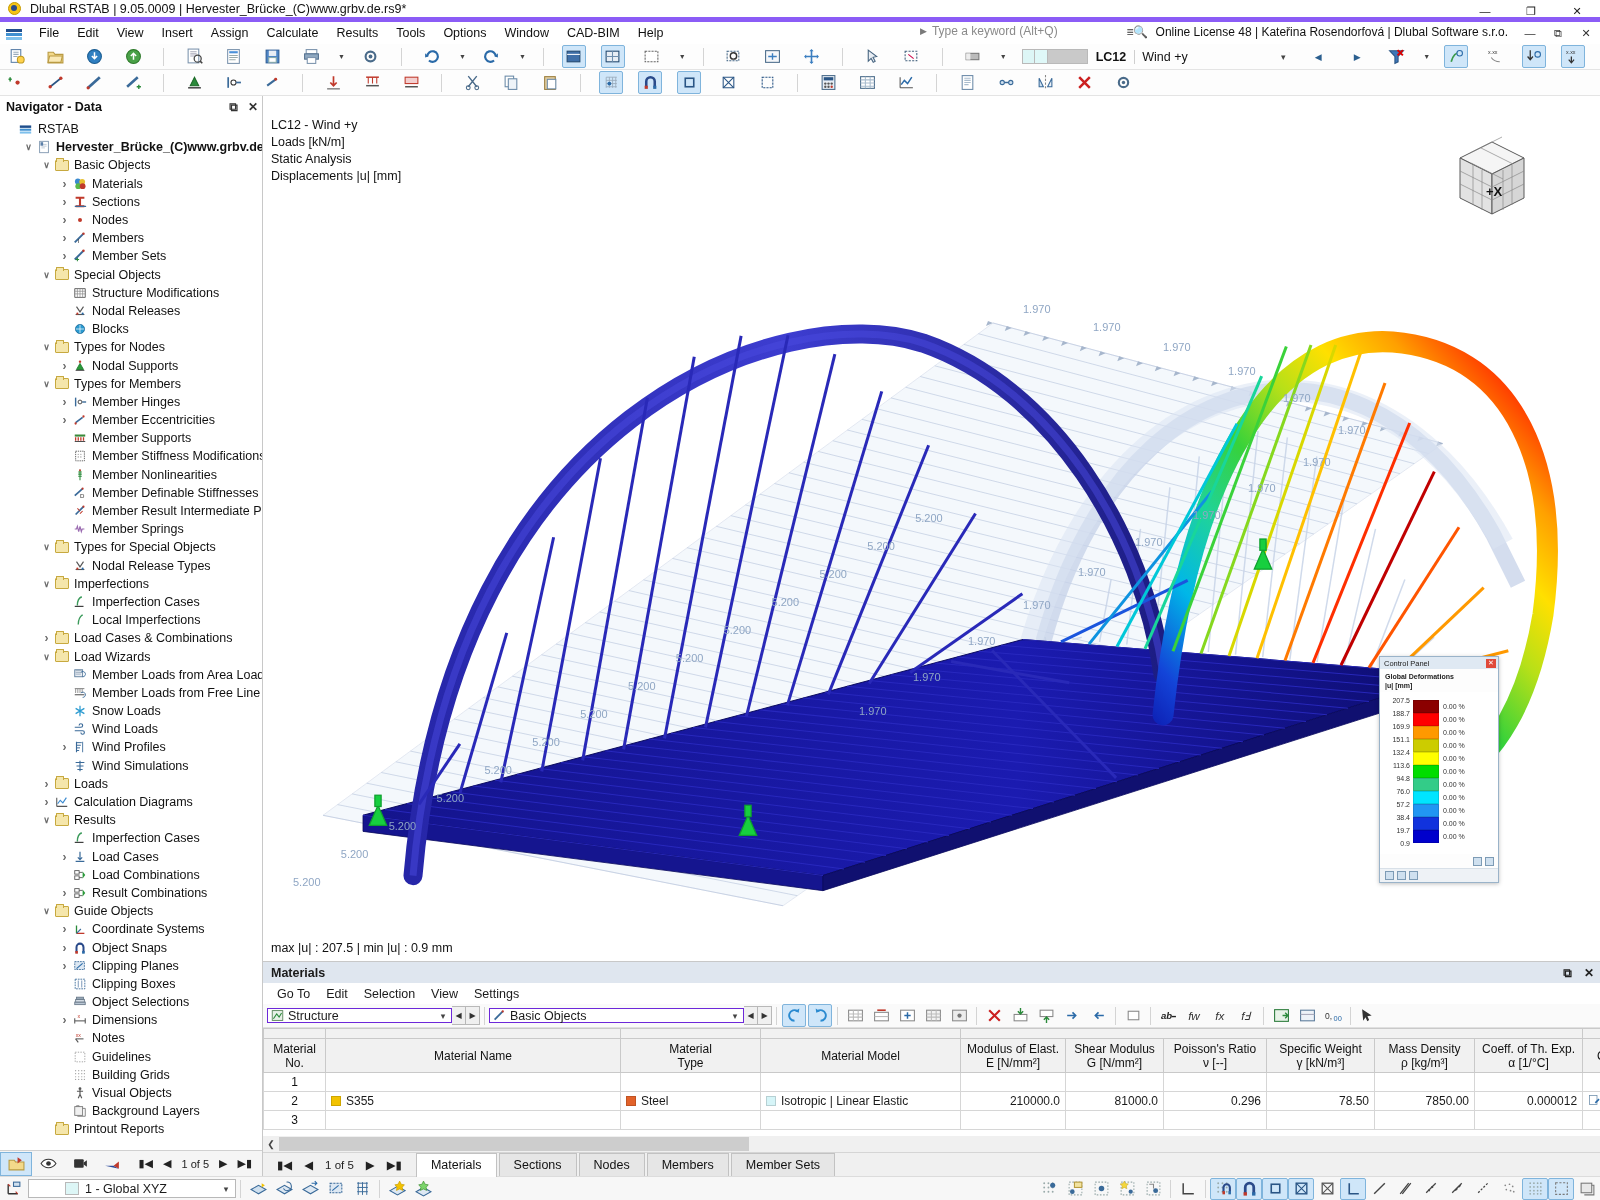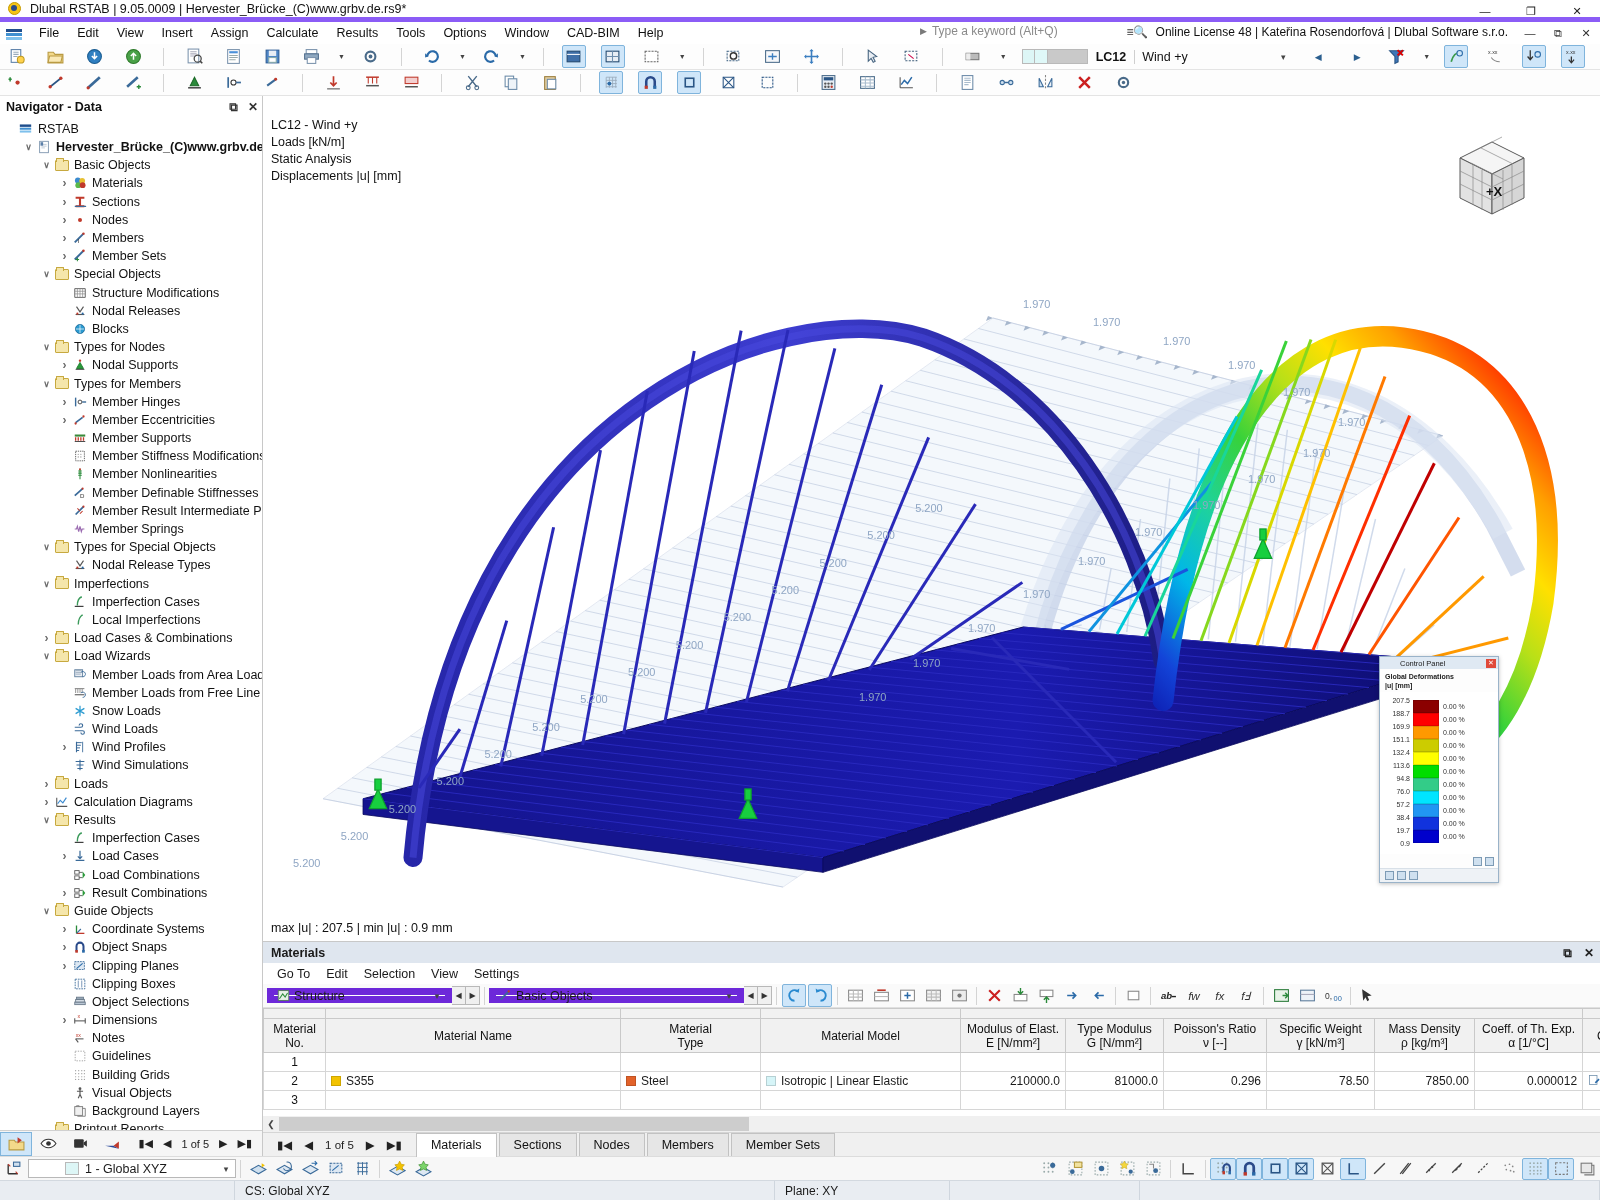--- a/index.html
+++ b/index.html
@@ -98,42 +98,42 @@
   .vp-minmax { position:absolute; left:8px; bottom:6px; font-size:12.5px; color:#111;}
 
   
   .cube { position:absolute; right:58px; top:16px; width:100px; height:100px; }
 
   
   .cpanel {
     position:absolute; left:1116px; top:544px; width:120px; background:#fdfdfd;
     border:1px solid #9ab3c9; box-shadow:0 1px 4px rgba(0,0,0,.25); font-size:7.5px;
   }
-  .cp-title { height:12px; background:#dfe9f3; display:flex; align-items:center; padding-left:20px; font-size:7.5px; color:#1a1a1a; position:relative;}
+  .cp-title { height:12px; background:#dfe9f3; display:flex; align-items:center; padding-left:4px; font-size:7.5px; color:#1a1a1a; position:relative;}
   .cp-x { position:absolute; right:2px; top:1.5px; width:10px; height:9px; background:#e04a3a; color:#fff; font-size:7px; display:flex; align-items:center; justify-content:center;}
   .cp-sub { padding:3px 0 2px 5px; font-weight:bold; font-size:7px; line-height:9px; color:#222;}
   .cp-body { display:flex; padding:2px 3px 4px 3px; background:#fff;}
   .cp-scale { width:30px; text-align:right; padding-right:3px; }
   .cp-scale div { height:13px; line-height:13px; font-size:7px; color:#333;}
   .cp-bars { width:26px; padding-top:6px;}
   .cp-bars div { height:13px; }
   .cp-pct { padding-top:6px; padding-left:4px;}
   .cp-pct div { height:13px; line-height:13px; font-size:7px; color:#333;}
   .cp-foot { height:14px; background:#fdfdfd; display:flex; align-items:center; justify-content:flex-end; gap:3px; padding-right:4px;}
   .cp-foot2 { height:14px; background:#eef2f6; display:flex; align-items:center; gap:3px; padding-left:5px; border-top:1px solid #d8e0e8;}
   .cp-mini { width:9px; height:9px; border:1px solid #7d9bb5; background:#cfe0ef;}
 
   
   .tablepanel { flex:0 0 214px; height:214px; display:flex; flex-direction:column; background:#fff; }
   .tp-head { height:21px; background:#dfe6ef; display:flex; align-items:center; padding-left:8px; font-weight:bold; font-size:12.5px; position:relative;}
   .tp-head .hb { position:absolute; right:6px; display:flex; gap:12px; font-size:12px; color:#222;}
   .tp-menu { height:21px; display:flex; align-items:center; background:#fff; padding-left:6px; }
   .tp-menu .mi { padding:2px 8px; font-size:12.5px; }
   .tp-toolbar { height:24px; display:flex; align-items:center; background:#fafafa; border-bottom:1px solid #e0e0e0; padding-left:4px;}
-  .combo { display:flex; align-items:center; height:15px; border:7px solid #6d28d9; background:#fff; font-size:12.5px;}
+  .combo { display:flex; align-items:center; height:15px; border:1px solid #6d28d9; background:#fff; font-size:12.5px;}
   .combo .ci { width:18px; display:flex; align-items:center; justify-content:center;}
   .combo .ct { padding:0 6px 0 2px; white-space:nowrap;}
   .combo .cd { margin-left:auto; width:16px; text-align:center; font-size:9px; color:#444;}
   .spinbtn { width:14px; height:19px; border:1px solid #b8b8b8; border-left:none; background:#f0f0f0; display:flex; align-items:center; justify-content:center; font-size:8px; color:#333;}
 
   .tbl-wrap { flex:1 1 auto; overflow:hidden; position:relative; }
   table.grid { border-collapse:collapse; width:100%; table-layout:fixed; font-size:12px;}
   table.grid th {
     background:#f1f1f1; border:1px solid #c9c9c9; font-weight:normal; color:#111;
     height:34px; vertical-align:middle; line-height:14px; padding:0 3px; font-size:12px;
@@ -1881,21 +1881,21 @@
                     <div>Type</div>
                   </th>
                   <th>
                     <div>Material Model</div>
                   </th>
                   <th>
                     <div>Modulus of Elast.</div>
                     <div>E [N/mm²]</div>
                   </th>
                   <th>
-                    <div>Type Modulus</div>
+                    <div>Shear Modulus</div>
                     <div>G [N/mm²]</div>
                   </th>
                   <th>
                     <div>Poisson's Ratio</div>
                     <div>ν [--]</div>
                   </th>
                   <th>
                     <div>Specific Weight</div>
                     <div>γ [kN/m³]</div>
                   </th>
@@ -2195,21 +2195,14 @@
         </svg>
       </div>
     <div class="sb-btn">
         <svg class="ico" viewBox="0 0 16 16">
           <rect x="2" y="3" width="10" height="9" fill="#e8e8e8" stroke="#777"></rect>
           <path d="M12 5h2v9H5" fill="none" stroke="#777"></path>
         </svg>
       </div>
   </div>
 
-  <div class="infobar">
-    <div class="ib-cell" style="width:235px"></div>
-    <div class="ib-cell" style="width:540px">CS: Global XYZ</div>
-    <div class="ib-cell" style="width:175px">Plane: XY</div>
-    <div class="ib-cell" style="width:190px"></div>
-    <div class="ib-cell" style="flex:1 1 auto"></div>
-  </div>
 
 </div>
 
 </body></html>

